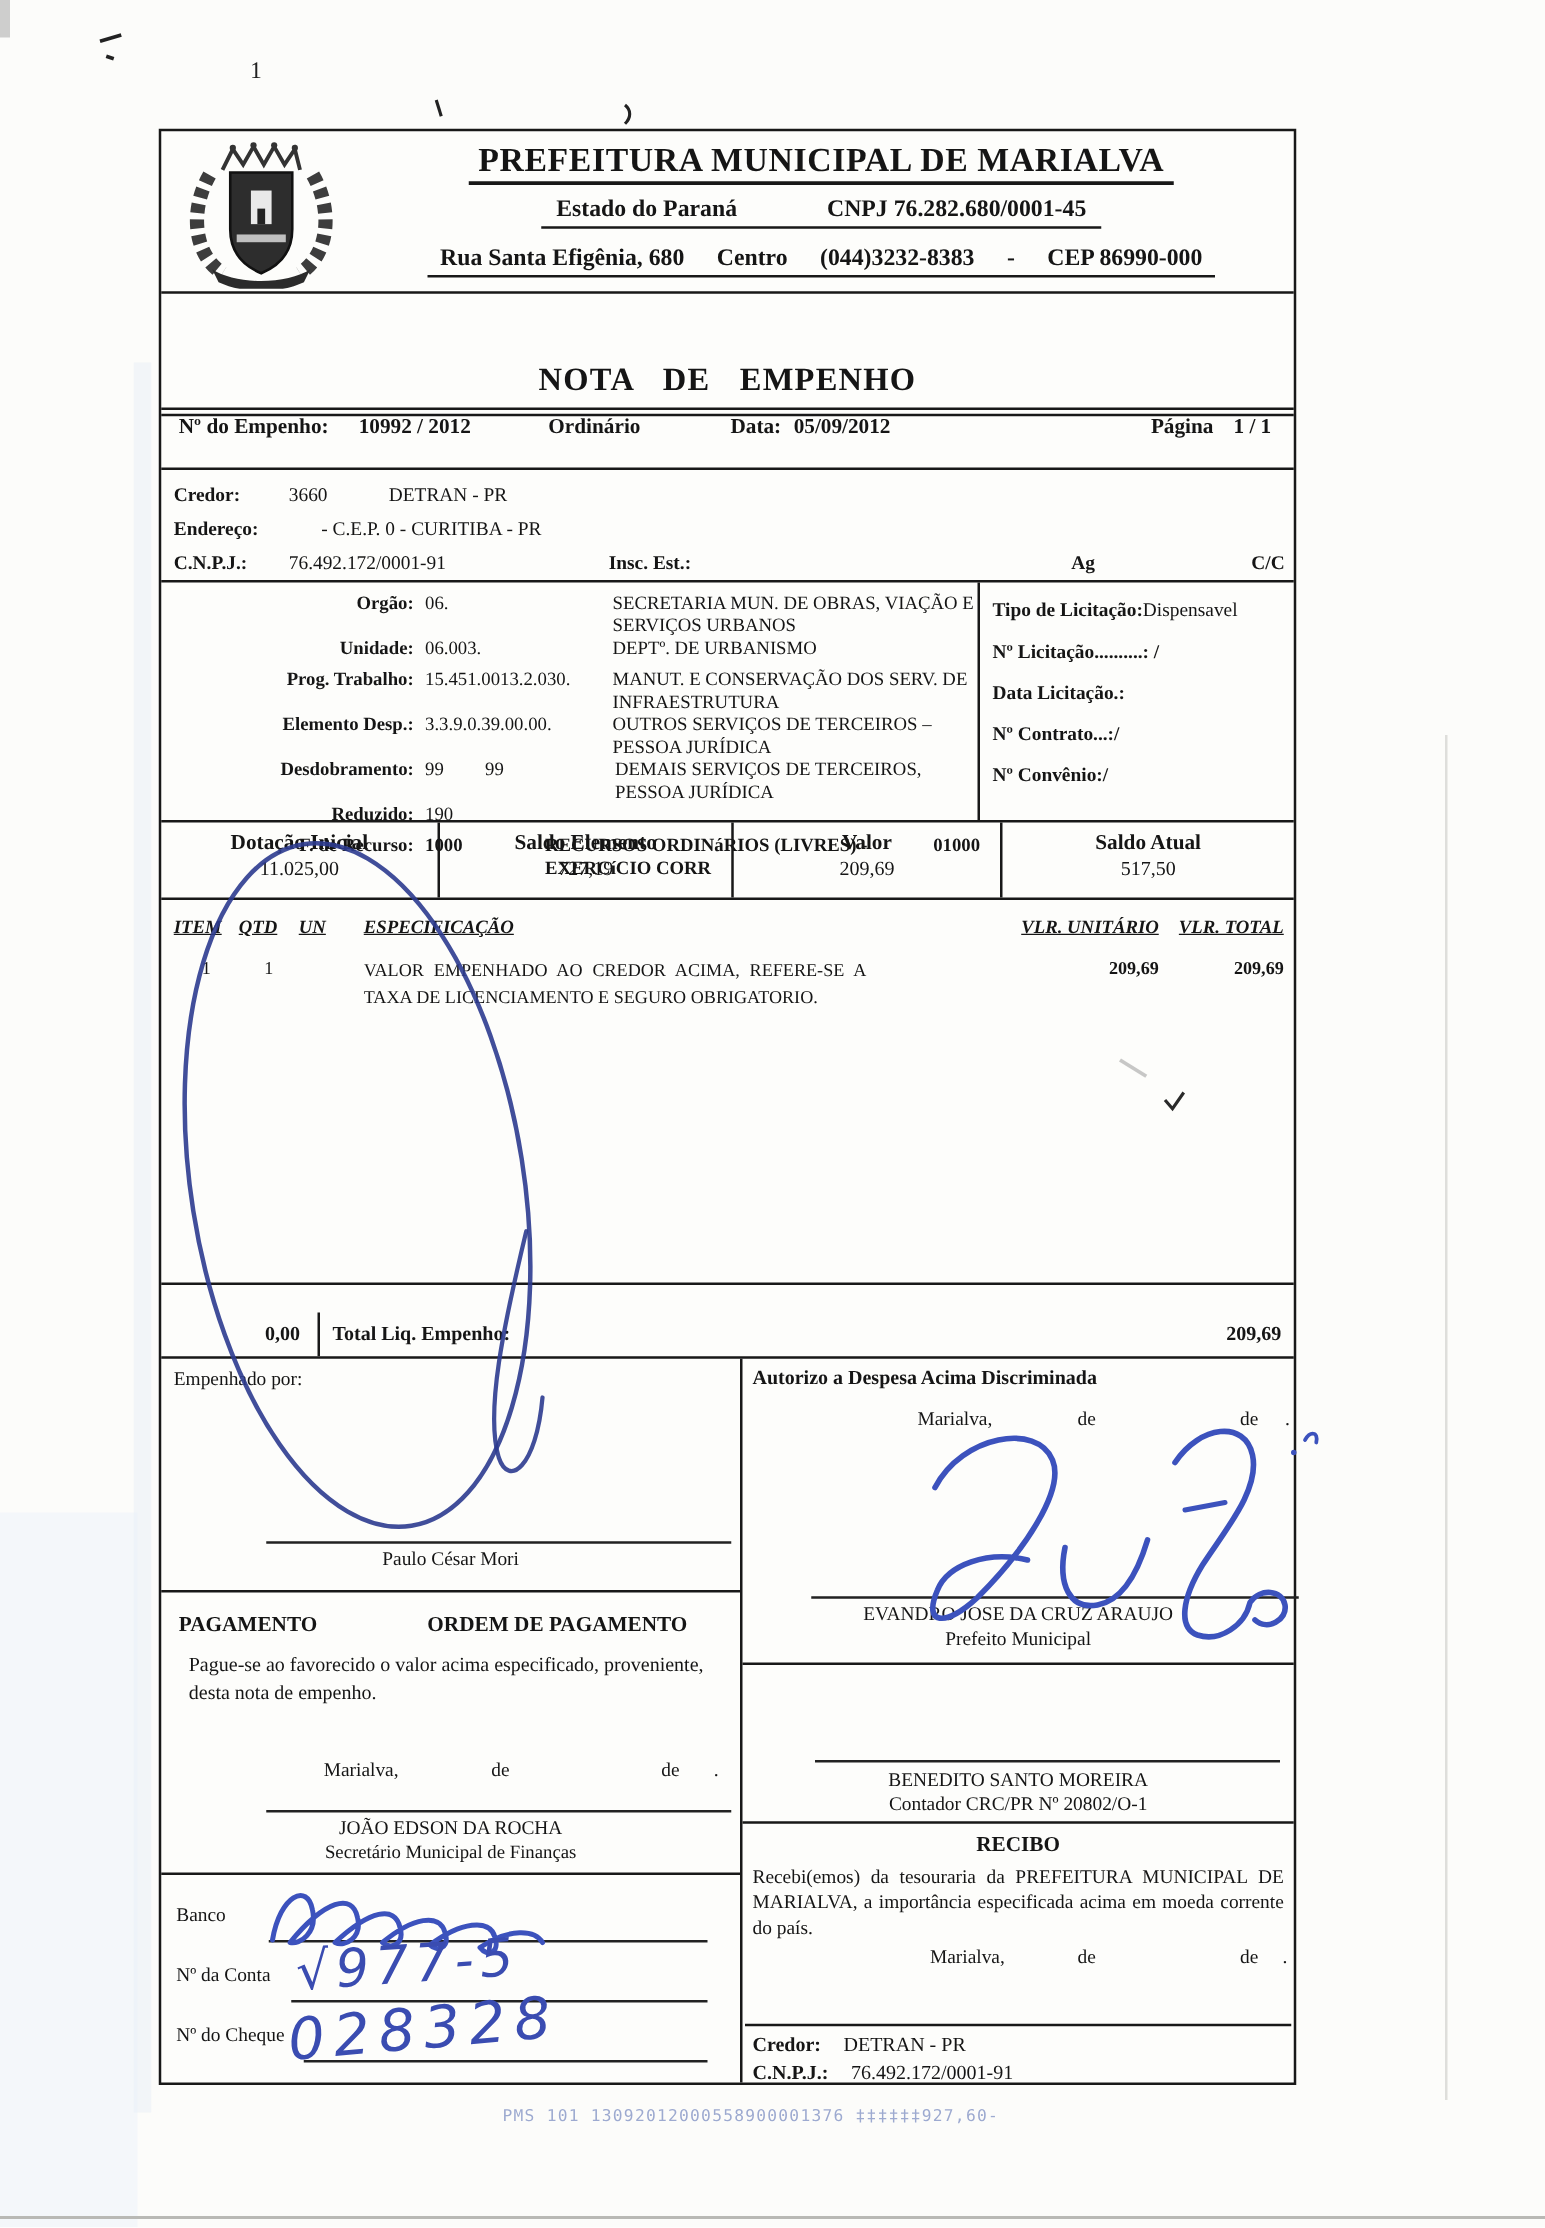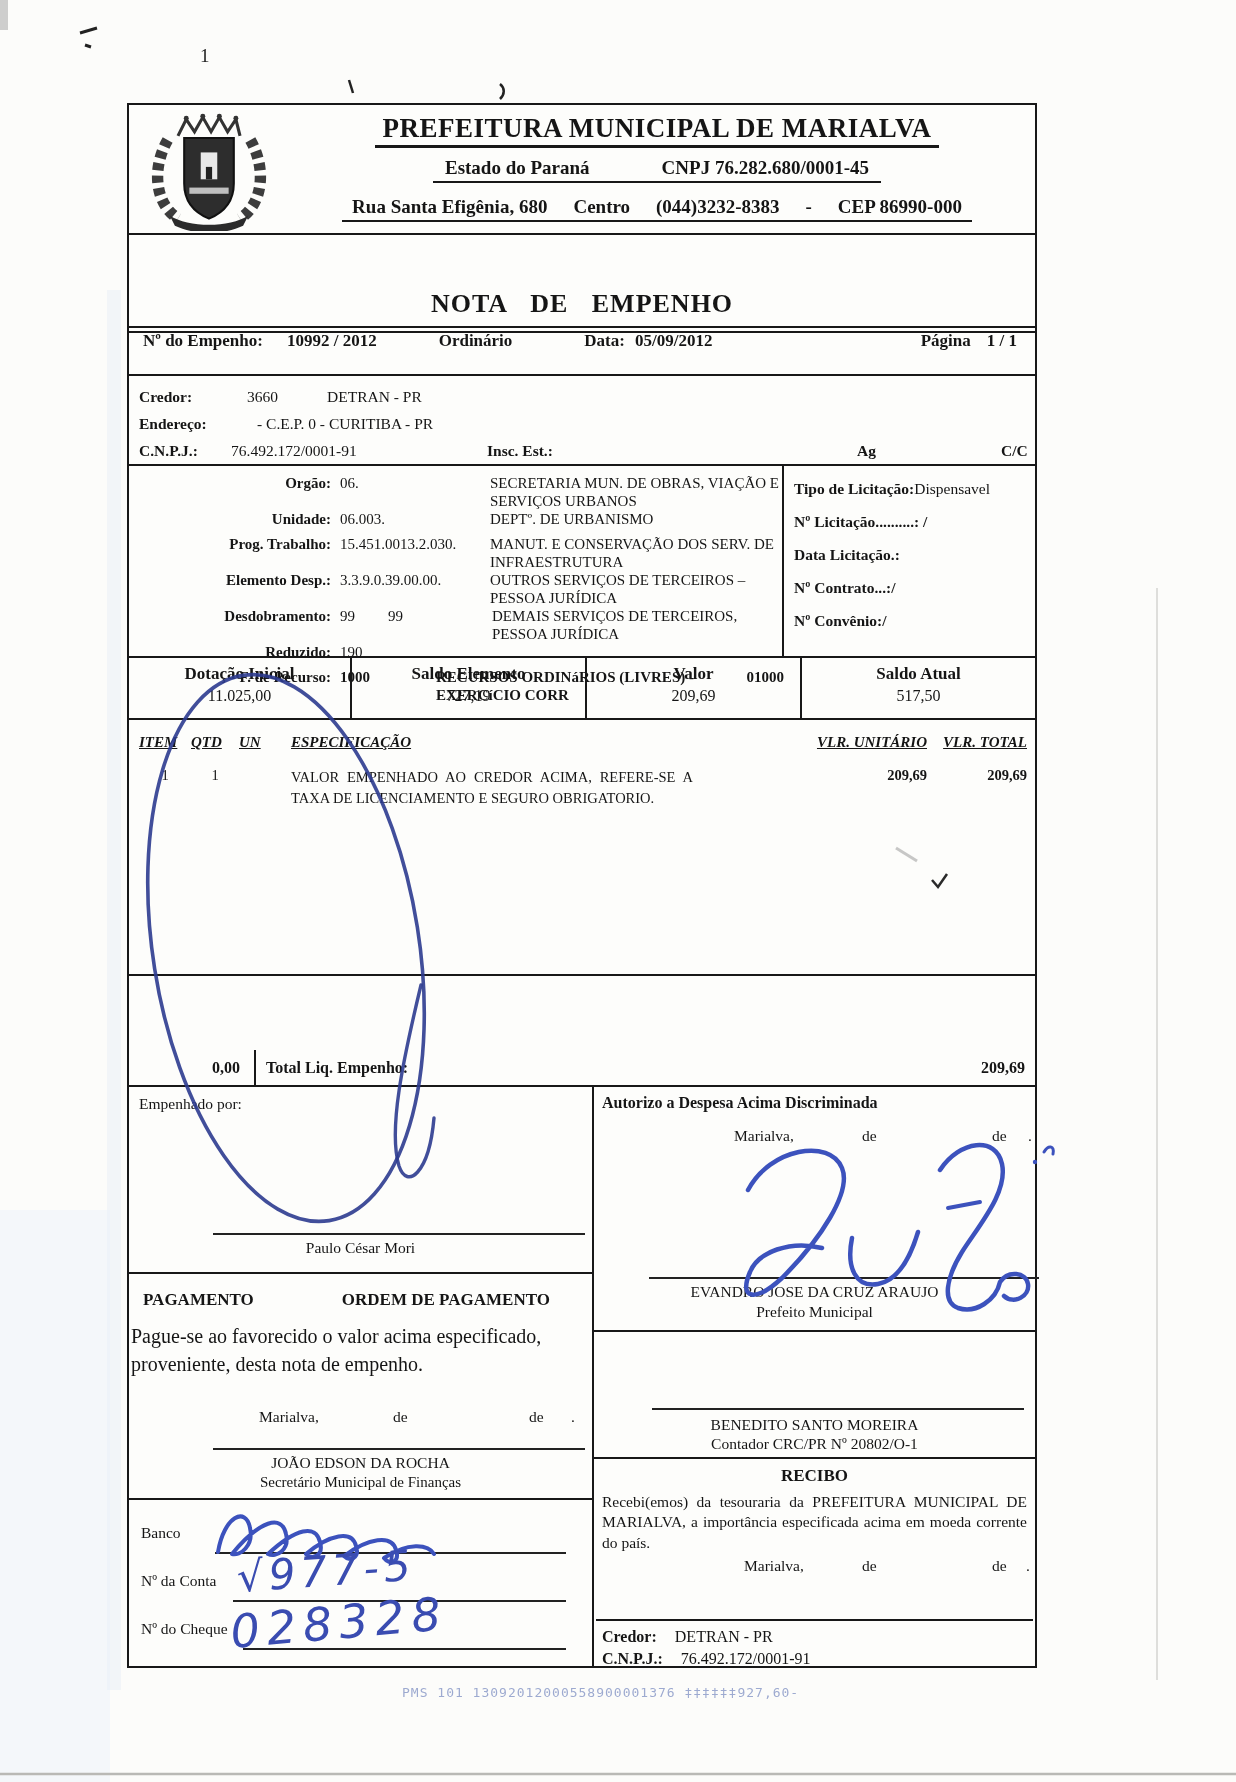--- a/index.html
+++ b/index.html
@@ -31,21 +31,21 @@
   .emp{top:204px;height:67px;border-bottom:2px solid #181818;font-size:17px;font-weight:bold;
        display:flex;align-items:flex-start;padding:22px 10px 0 14px;}
   .emp .num{margin-left:24px;} .emp .tip{margin-left:62px;}
   .emp .dat{margin-left:72px;display:flex;gap:10px;}
   .emp .pag{margin-left:auto;margin-right:8px;display:flex;gap:16px;}
 
   
   .credor{top:271px;height:90px;border-bottom:2px solid #181818;padding:7px 10px 0;font-size:15.5px;}
   .crow{position:relative;height:27px;display:flex;align-items:center;}
   .clabel{width:92px;font-weight:bold;flex:none;}
-  .ccode{width:80px;margin-left:16px;flex:none;}
+  .ccode{width:80px;flex:none;}
   .cabs{position:absolute;font-weight:bold;}
 
   
   .orgao{top:361px;height:192px;border-bottom:2px solid #181818;}
   .org-left{position:absolute;left:0;top:0;right:239px;bottom:0;padding-top:8px;}
   .orow{position:relative;display:flex;align-items:baseline;min-height:25px;font-size:15px;line-height:1.2;}
   .olabel{width:202px;text-align:right;font-weight:bold;flex:none;padding-right:9px;}
   .ocode{width:150px;flex:none;}
   .ocode2{width:48px;flex:none;}
   .odesc{flex:1;padding-right:2px;}
@@ -56,21 +56,21 @@
 
   
   .saldo{top:553px;height:62px;border-bottom:2px solid #181818;display:flex;}
   .scell{border-right:2px solid #181818;text-align:center;padding-top:6px;box-sizing:border-box;}
   .scell:last-child{border-right:none;}
   .s1{width:223px;} .s2{width:235px;} .s3{width:215px;} .s4{flex:1;}
   .shead{font-weight:bold;font-size:17px;}
   .sval{font-size:16px;margin-top:3px;}
 
   
-  .itens{top:615px;height:256px;border-bottom:2px solid #181818;}
+  .itens{top:615px;height:308px;border-bottom:2px solid #181818;}
   .ihead{display:grid;grid-template-columns:52px 48px 52px 420px 1fr 100px;
          padding:14px 8px 0 10px;font-size:15px;font-weight:bold;font-style:italic;}
   .ihead span{text-decoration:underline;}
   .ihead .r, .irow .r{text-align:right;}
   .irow{display:grid;grid-template-columns:52px 48px 52px 420px 1fr 100px;
         padding:16px 8px 0 10px;font-size:14.5px;}
   .irow .c{text-align:center;}
   .irow .desc{text-align:justify;padding-right:18px;line-height:1.45;}
   .irow .r{font-weight:bold;}
 
@@ -89,21 +89,21 @@
   .sigline{position:absolute;border-bottom:2px solid #222;}
   .cname{position:absolute;left:0;right:0;text-align:center;font-size:15.5px;}
   .mrow{position:absolute;left:0;right:0;font-size:15.5px;height:20px;}
   .mrow span{position:absolute;}
 
   .empbox{top:0;height:187px;border-bottom:2px solid #181818;}
   .empbox .lbl{position:absolute;left:10px;top:8px;font-size:15.5px;}
   .pagbox{top:189px;bottom:0;}
   .paghead{display:flex;padding:14px 14px 0;font-size:17px;font-weight:bold;}
   .paghead .sub{margin-left:88px;}
-  .pagtext{padding:12px 28px 0 2px;font-size:20px;line-height:1.4;}
+  .pagtext{padding:12px 28px 0 22px;font-size:16px;line-height:1.4;}
   .bankdiv{position:absolute;top:222px;left:0;right:0;bottom:0;border-top:2px solid #181818;}
   .bl{position:absolute;left:12px;font-size:15.5px;}
   .bline{position:absolute;border-bottom:2.5px solid #222;}
 
   .autbox{top:0;height:245px;border-bottom:2px solid #181818;}
   .autbox .ttl{position:absolute;left:8px;top:7px;font-size:16px;font-weight:bold;}
   .conbox{top:247px;height:125px;border-bottom:2px solid #181818;}
   .recbox{top:374px;bottom:0;}
   .recbox .ttl{position:absolute;left:0;right:0;top:5px;text-align:center;font-weight:bold;font-size:17px;}
   .rectext{position:absolute;left:8px;right:8px;top:31px;font-size:15.5px;line-height:1.32;text-align:justify;}

